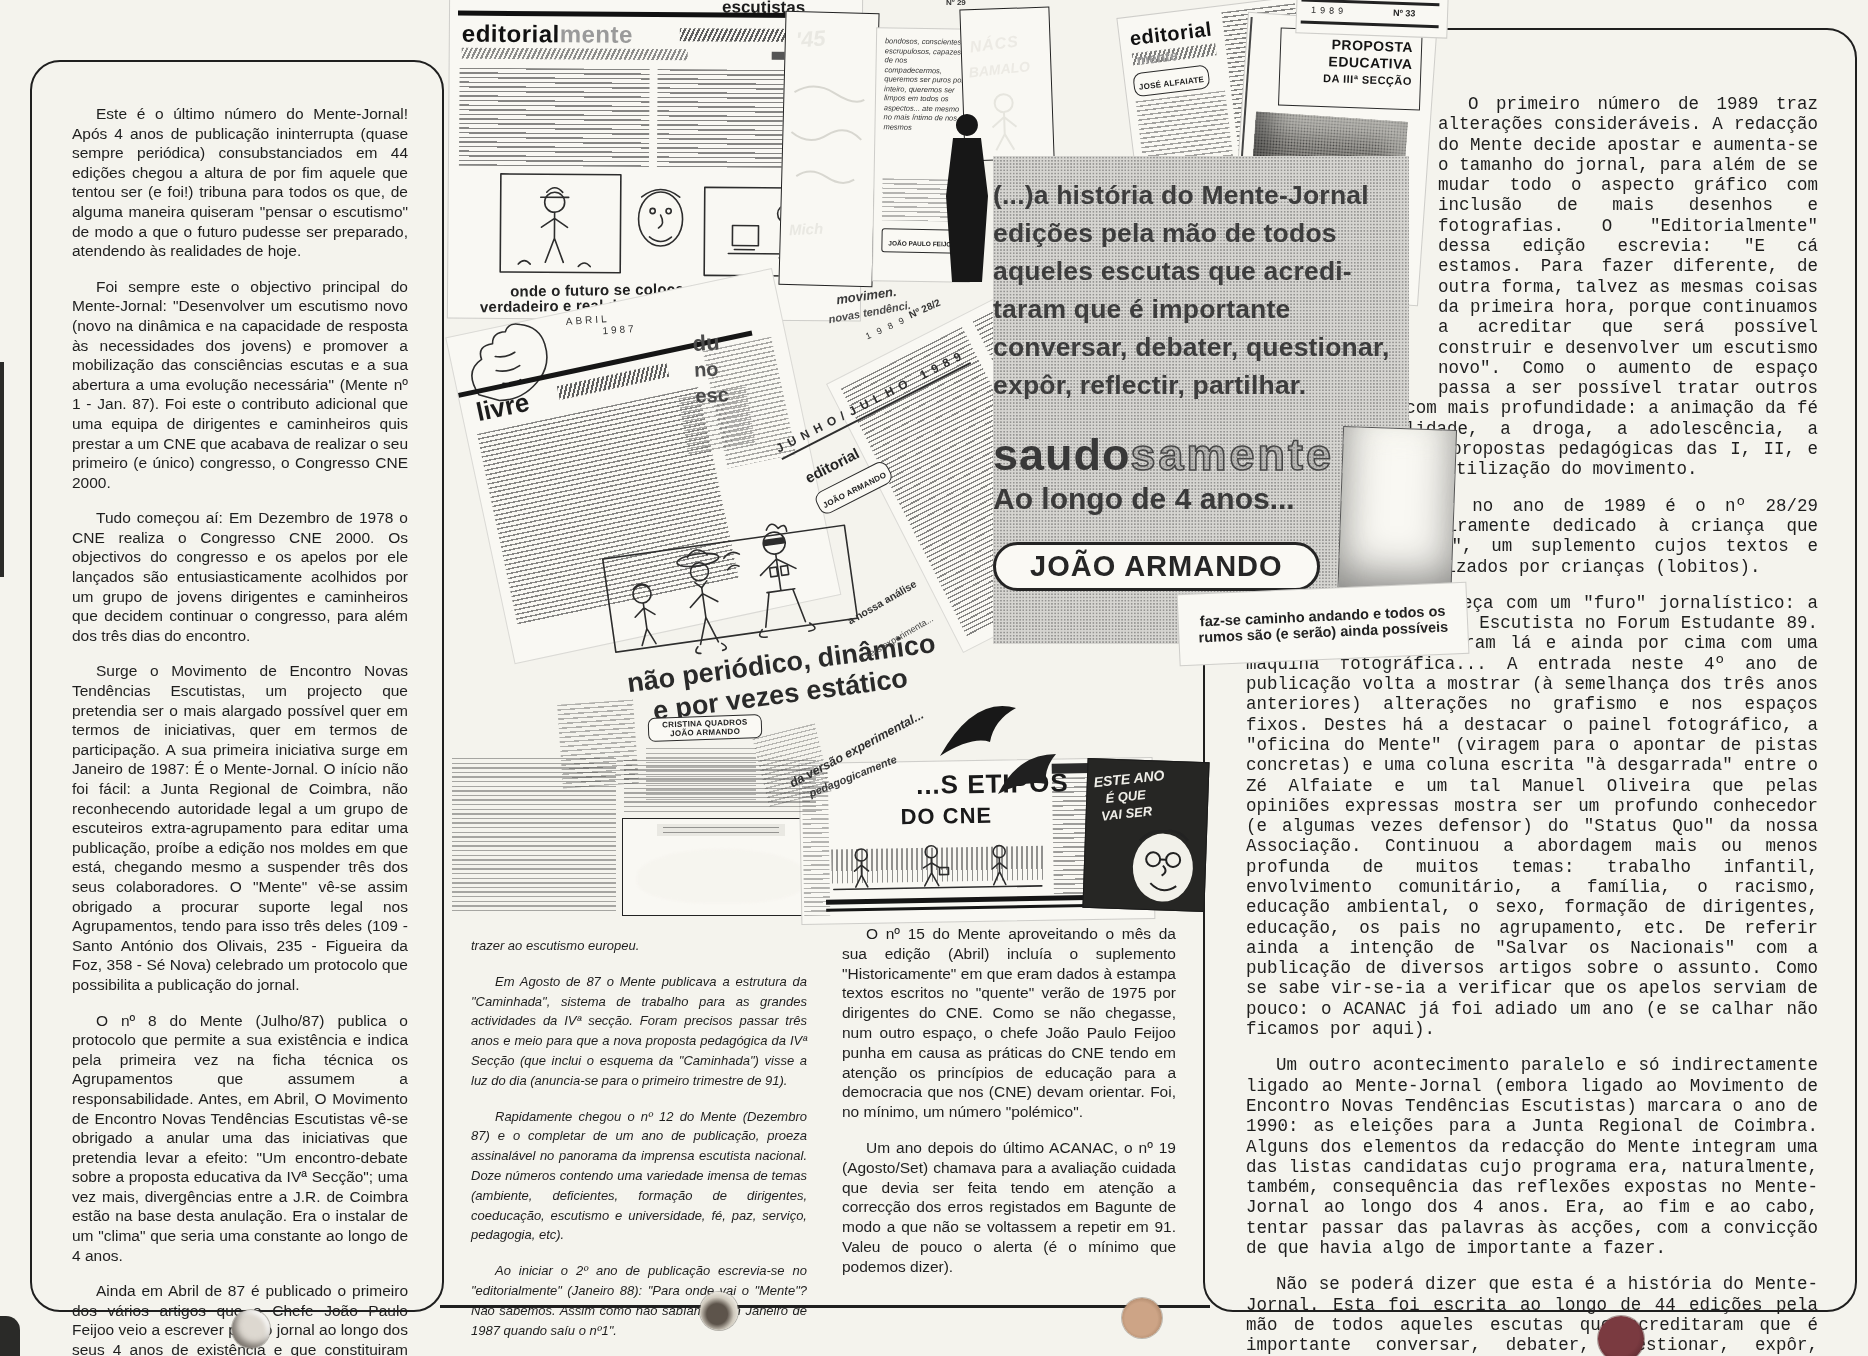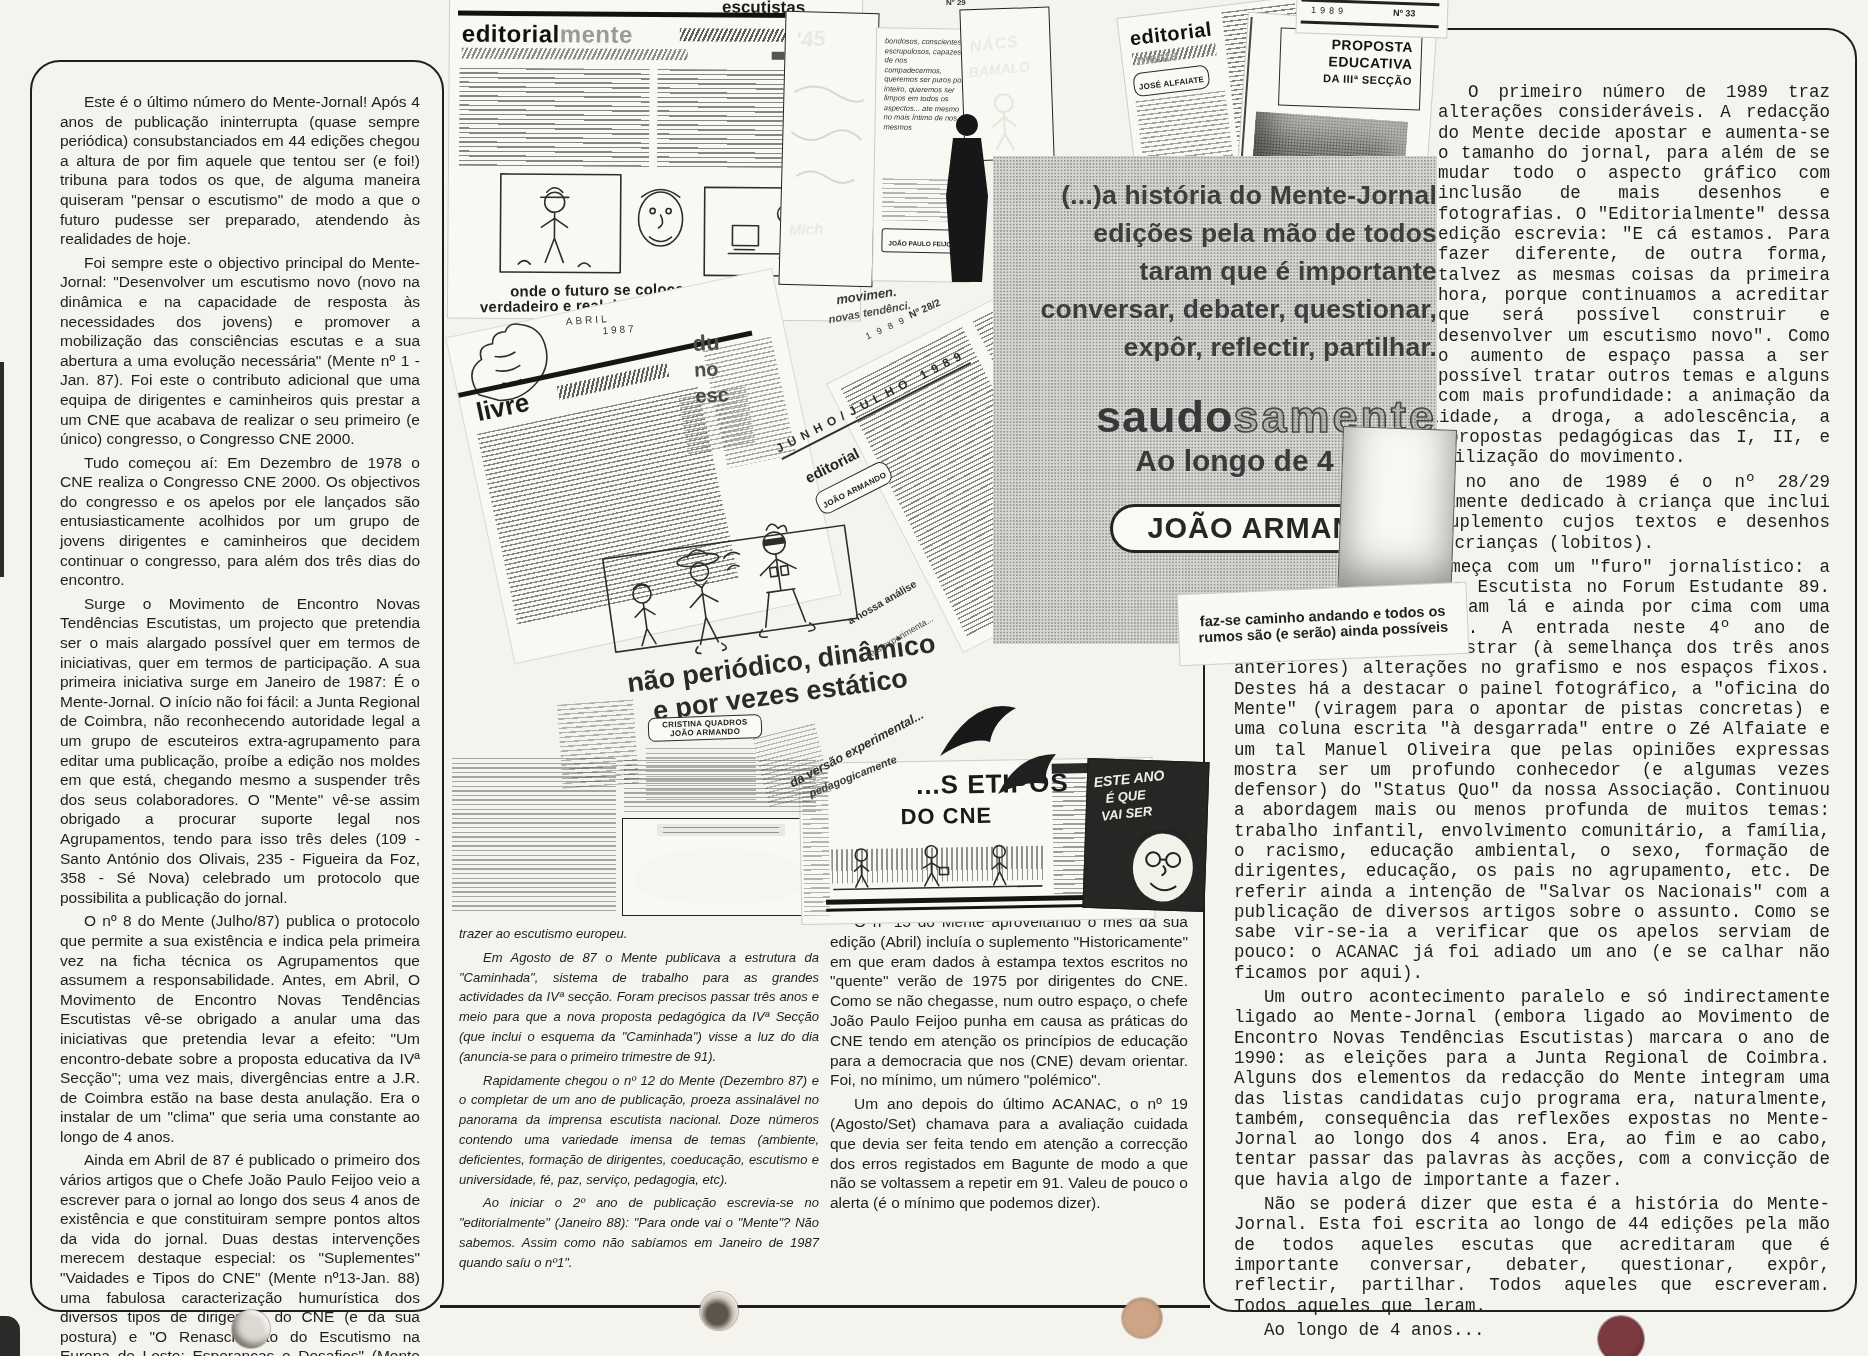--- a/index.html
+++ b/index.html
@@ -6,42 +6,42 @@
   .page{position:relative;width:1868px;height:1356px;background:#f4f3ed;overflow:hidden;
         font-family:"Liberation Sans","DejaVu Sans",sans-serif;color:#1e1e1e;}
   
   .frame{position:absolute;border:2.5px solid #1f1f1f;border-radius:30px;background:transparent;z-index:0;}
   .frame-left{left:30px;top:60px;width:410px;height:1248px;}
   .frame-right{left:1203px;top:28px;width:650px;height:1280px;}
   .midrule{position:absolute;left:440px;top:1305px;width:770px;height:2.5px;background:#1f1f1f;z-index:0;}
   .edge-smudge{position:absolute;background:#2a2a28;z-index:5;}
   
   .col{position:absolute;text-align:justify;z-index:1;}
-  .col p{margin:4px;text-indent:24px;}
+  .col p{margin:16px;text-indent:24px;}
   .col p.cont{text-indent:0;}
   .col1{left:56px;top:88px;width:368px;font-size:15.5px;line-height:19.6px;}
   .col2{left:455px;top:920px;width:368px;font-size:13px;line-height:19.8px;font-style:italic;}
   .col3{left:826px;top:908px;width:366px;font-size:15.5px;line-height:19.8px;}
   .col4{left:1230px;top:78px;width:604px;font-size:17.5px;line-height:20.3px;}
   .col4 p{text-indent:30px;font-family:Liberation Mono, monospace;}
   .c4spacer{float:left;width:208px;height:320px;}
   
   .ft{background-image:repeating-linear-gradient(180deg,rgba(40,40,40,.55) 0 1.4px,rgba(0,0,0,0) 1.4px 4.6px);}
   .hatch{background-image:repeating-linear-gradient(115deg,rgba(55,55,55,.8) 0 2px,rgba(255,255,255,0) 2px 4.2px);}
   .half-dots{background-color:#8f8d88;background-image:radial-gradient(rgba(25,25,25,.8) .9px,transparent 1.05px);background-size:3px 3px;}
   .dark-photo{background-color:#3a3937;background-image:radial-gradient(rgba(235,235,228,.22) .8px,transparent 1px);background-size:3px 3px;}
   .clip{position:absolute;background:#f9f8f3;border:1px solid rgba(80,80,80,.25);z-index:2;}
   .abs{position:absolute;}
   .frag{position:absolute;z-index:3;}
   svg{display:block;}
   .doodle{stroke:#2d2d2d;stroke-width:1.6;fill:none;stroke-linecap:round;stroke-linejoin:round;}
   
   .qbox{position:absolute;left:993px;top:156px;width:416px;height:488px;z-index:3;
         background-color:#d6d5d1;background-image:radial-gradient(rgba(70,70,70,.45) .8px,transparent 1px);
-        background-size:3.2px 3.2px;text-align:right;padding-left:28px;}
+        background-size:3.2px 3.2px;text-align:left;}
   .qlines{padding-top:20px;font-size:26.5px;font-weight:700;line-height:38px;color:#3d3d3d;letter-spacing:.2px;}
   .saudo-wrap{margin-top:28px;font-size:45px;font-weight:800;line-height:46px;color:#383838;letter-spacing:1px;}
   .saudo-outline{color:rgba(70,70,70,.18);-webkit-text-stroke:1.6px #474747;letter-spacing:3px;}
   .qsub{margin-top:4px;font-size:30px;font-weight:800;color:#3a3a3a;}
   .qpill{display:inline-block;margin-top:26px;background:#faf9f4;border:3px solid #242424;border-radius:30px;
          padding:5px 34px;font-size:29px;font-weight:800;color:#262626;letter-spacing:1px;}
   
   .masthead-sm{font-weight:800;font-size:17px;color:#1c1c1c;}
   .edtitle{font-weight:800;font-size:24px;letter-spacing:.5px;color:#111;}
   .edgray{color:#9a9a9a;font-weight:800;}
@@ -317,20 +317,21 @@
   <div class="clip half-dots" style="left:1340px;top:428px;width:112px;height:176px;transform:rotate(2deg);z-index:4;border-color:#555;box-shadow:inset 0 -30px 40px rgba(25,25,25,.5), inset 8px 10px 24px rgba(245,244,238,.4);"></div>
   <div class="clip" style="left:1178px;top:588px;width:288px;height:70px;transform:rotate(-2.5deg);z-index:4;display:flex;flex-direction:column;justify-content:center;align-items:center;">
     <div class="fazcap">faz-se caminho andando e todos os</div>
     <div class="fazcap">rumos são (e serão) ainda possíveis</div>
   </div>
 
   <div class="qbox">
     <div class="qlines">
       <div>(...)a história do Mente-Jornal</div>
       <div>edições pela mão de todos</div>
+      <div>aqueles escutas que acredi-</div>
       <div>taram que é importante</div>
       <div>conversar, debater, questionar,</div>
       <div>expôr, reflectir, partilhar.</div>
     </div>
     <div class="saudo-wrap">
       <span>saudo</span><span class="saudo-outline">samente</span>
     </div>
     <div class="qsub">Ao longo de 4 anos...</div>
     <div><span class="qpill">JOÃO ARMANDO</span></div>
   </div>

